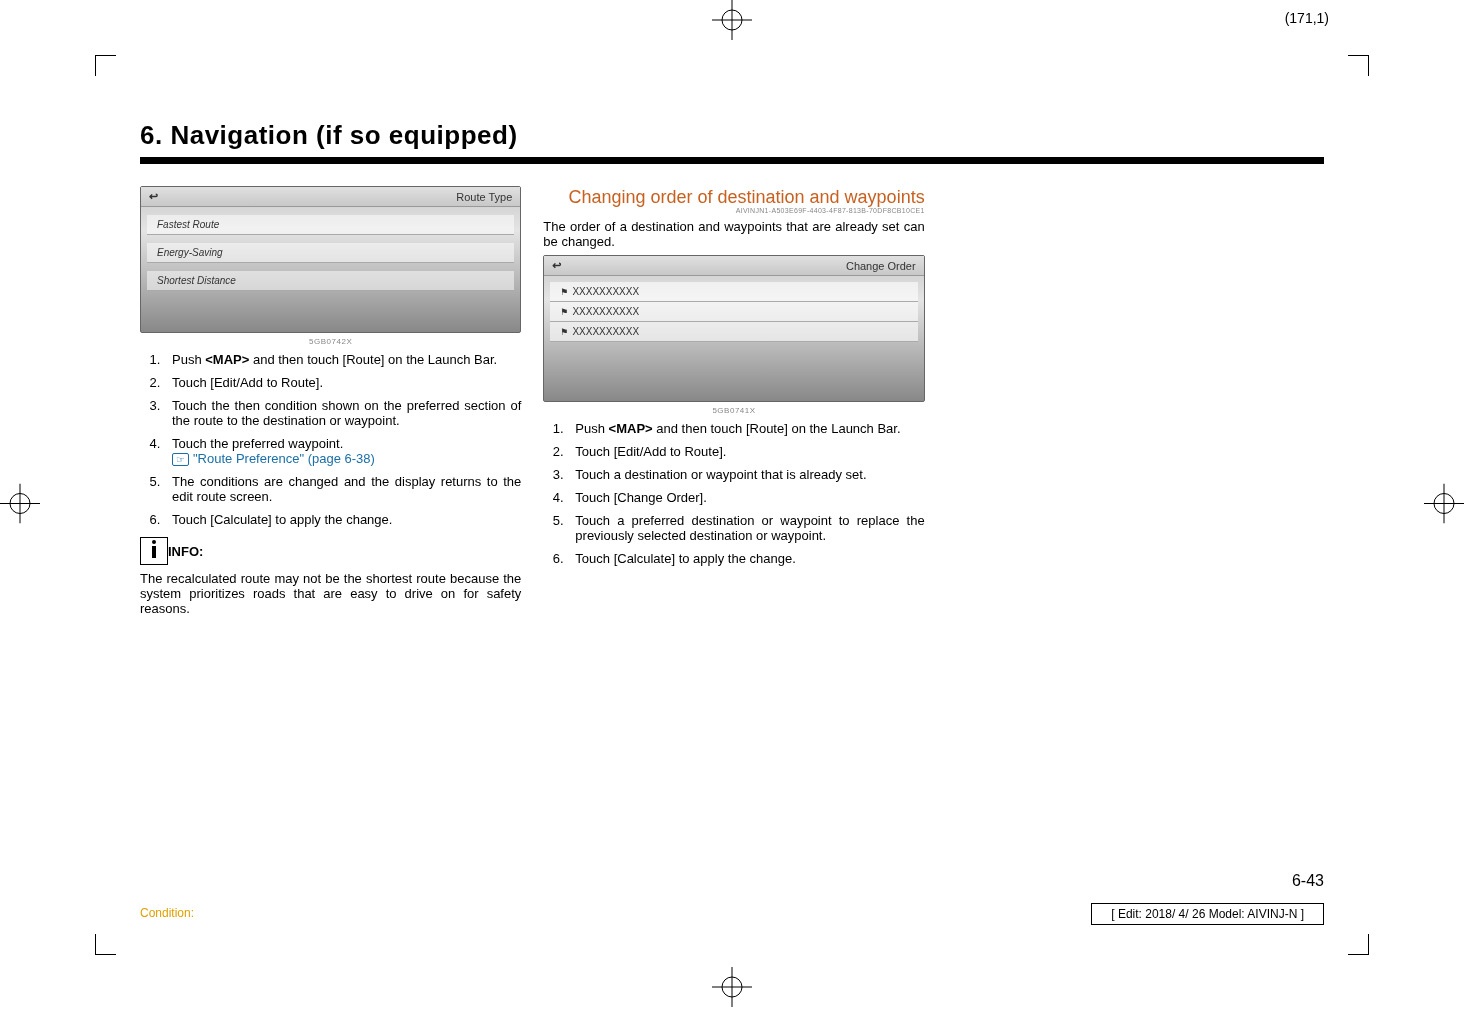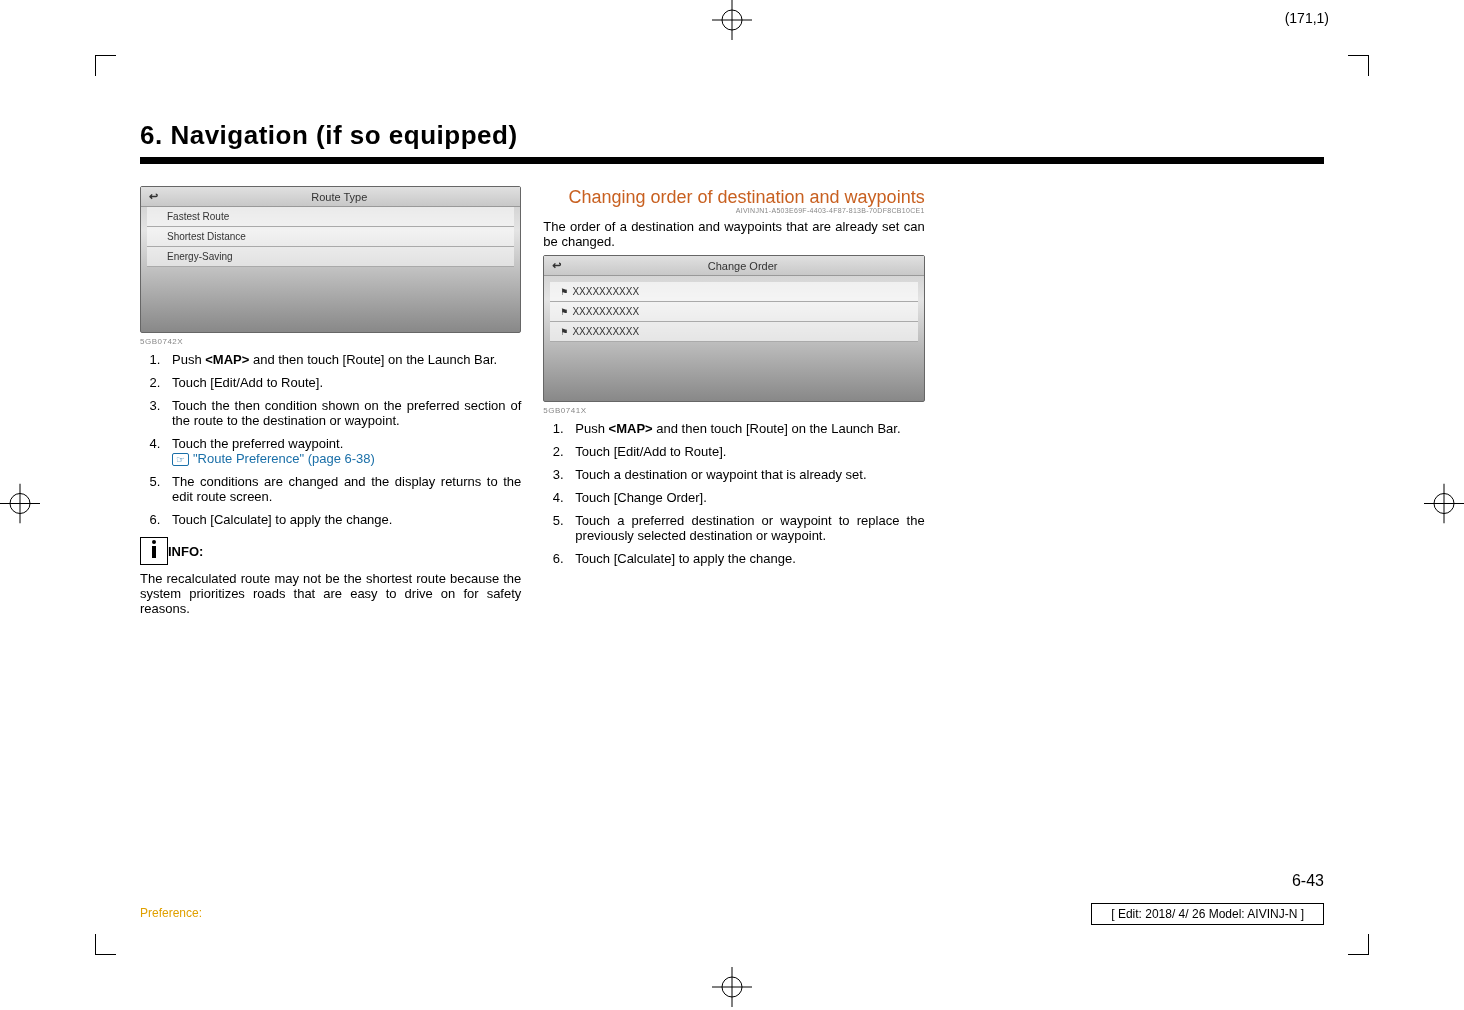--- a/index.html
+++ b/index.html
@@ -96,44 +96,45 @@
   background: linear-gradient(to bottom, #e0e0e0, #c8c8c8);
   border-bottom: 1px solid #999;
   font-size: 11px;
 }
 .screenshot .back-arrow {
   font-weight: bold;
   margin-right: 8px;
 }
 .screenshot .titlebar-text {
   flex: 1;
-  text-align: center;
+  text-align: right;
 }
 .screenshot .row {
-  padding: 4px 20px;
+  padding: 4px 10px;
   border-bottom: 1px solid #aaa;
   background: rgba(255,255,255,0.5);
-  margin: 0 6px;
+  margin: 8px 6px;
+  font-style: italic;
 }
 .screenshot .row:first-of-type {
   margin-top: 6px;
 }
 .screenshot .waypoint-row {
   padding: 4px 10px;
   border-bottom: 1px solid #aaa;
   background: rgba(255,255,255,0.6);
   margin: 0 6px;
 }
 .flag-icon {
   display: inline-block;
   margin-right: 4px;
   font-size: 9px;
 }
 .img-code {
-  text-align: left;
+  text-align: center;
   font-size: 8px;
   color: #888;
   margin-bottom: 6px;
   letter-spacing: 0.5px;
 }
 ol {
   padding-left: 24px;
   margin: 6px 0;
 }
 ol li {
@@ -275,22 +276,22 @@
 
   <div class="columns">
 
     <div class="col">
       <div class="screenshot">
         <div class="titlebar">
           <span class="back-arrow">↩</span>
           <span class="titlebar-text">Route Type</span>
         </div>
         <div class="row">Fastest Route</div>
+        <div class="row">Energy-Saving</div>
         <div class="row">Shortest Distance</div>
-        <div class="row">Energy-Saving</div>
       </div>
       <div class="img-code">5GB0742X</div>
 
       <ol>
         <li><span>Push </span><b>&lt;MAP&gt;</b><span> and then touch [Route] on the Launch Bar.</span></li>
         <li>Touch [Edit/Add to Route].</li>
         <li>Touch the then condition shown on the preferred section of the route to the destination or waypoint.</li>
         <li>
           <span>Touch the preferred waypoint.</span><br>
           <span class="xref">
@@ -335,14 +336,14 @@
         <li>Touch [Calculate] to apply the change.</li>
       </ol>
     </div>
 
     <div class="col"></div>
   </div>
 
   <div class="page-number-bottom">6-43</div>
 </div>
 
-<div class="condition-label">Preference:</div>
+<div class="condition-label">Condition:</div>
 <div class="edit-info">[ Edit: 2018/ 4/ 26   Model: AIVINJ-N ]</div>
 
 </body></html>

